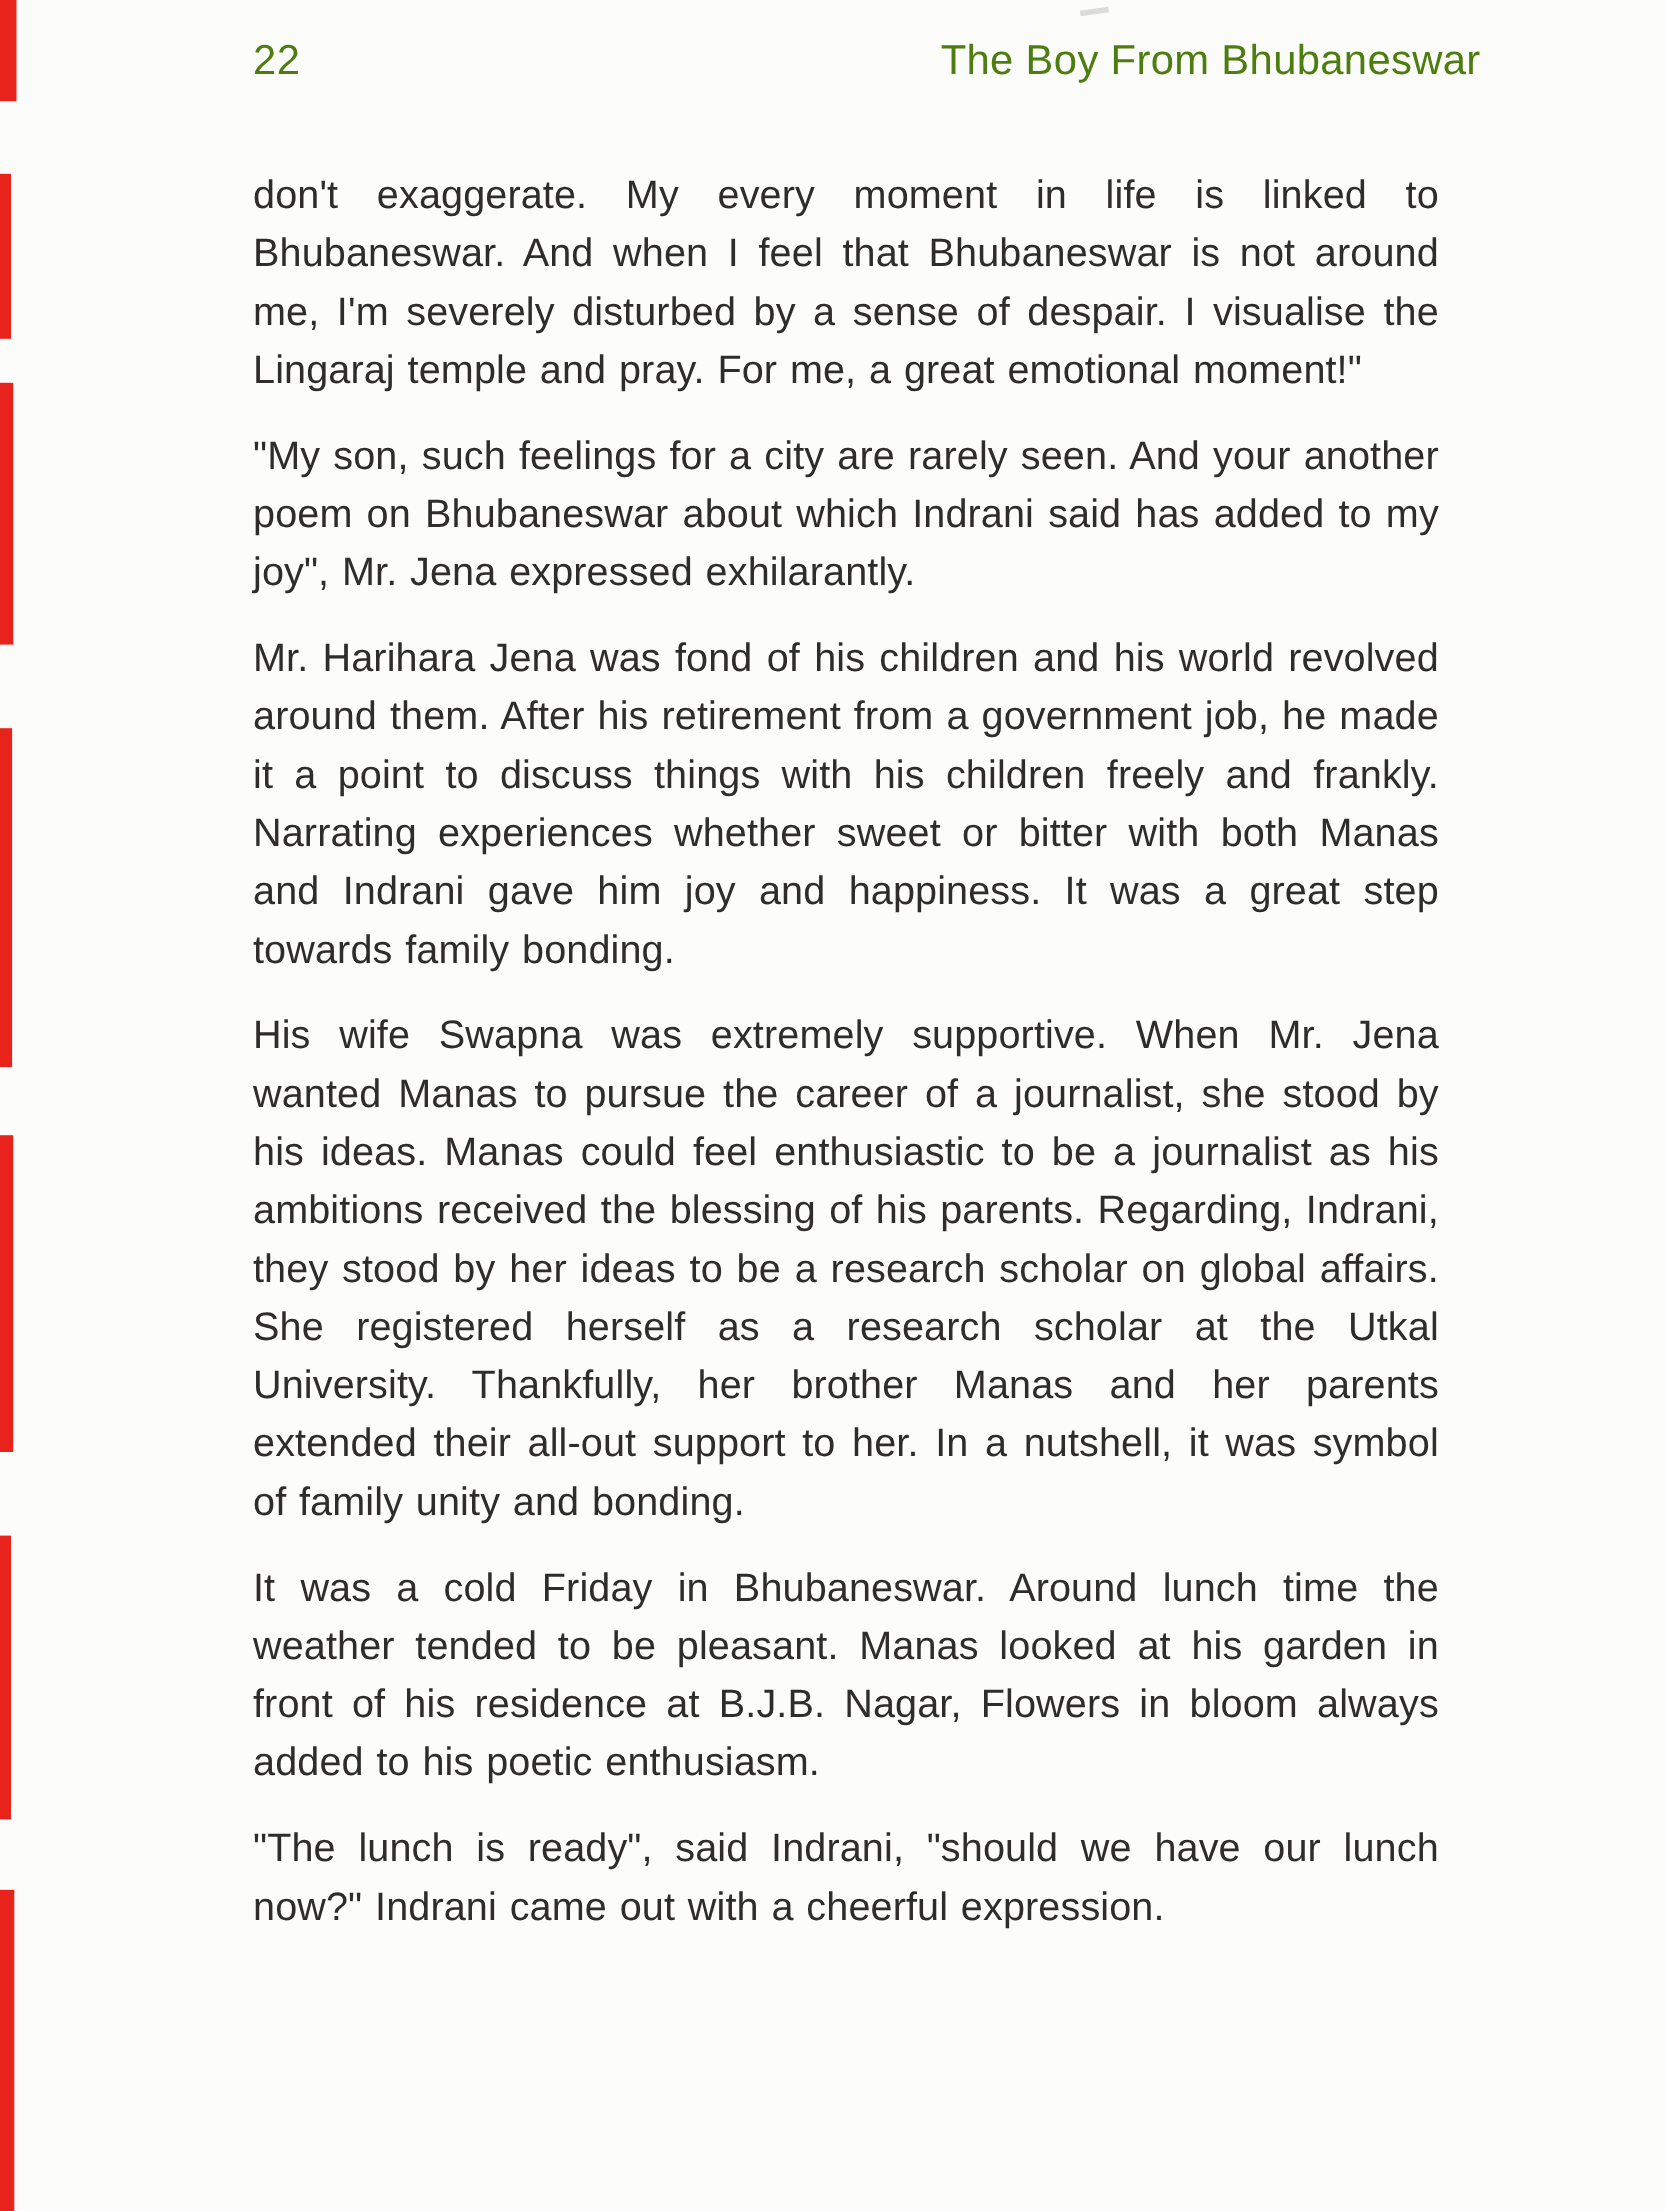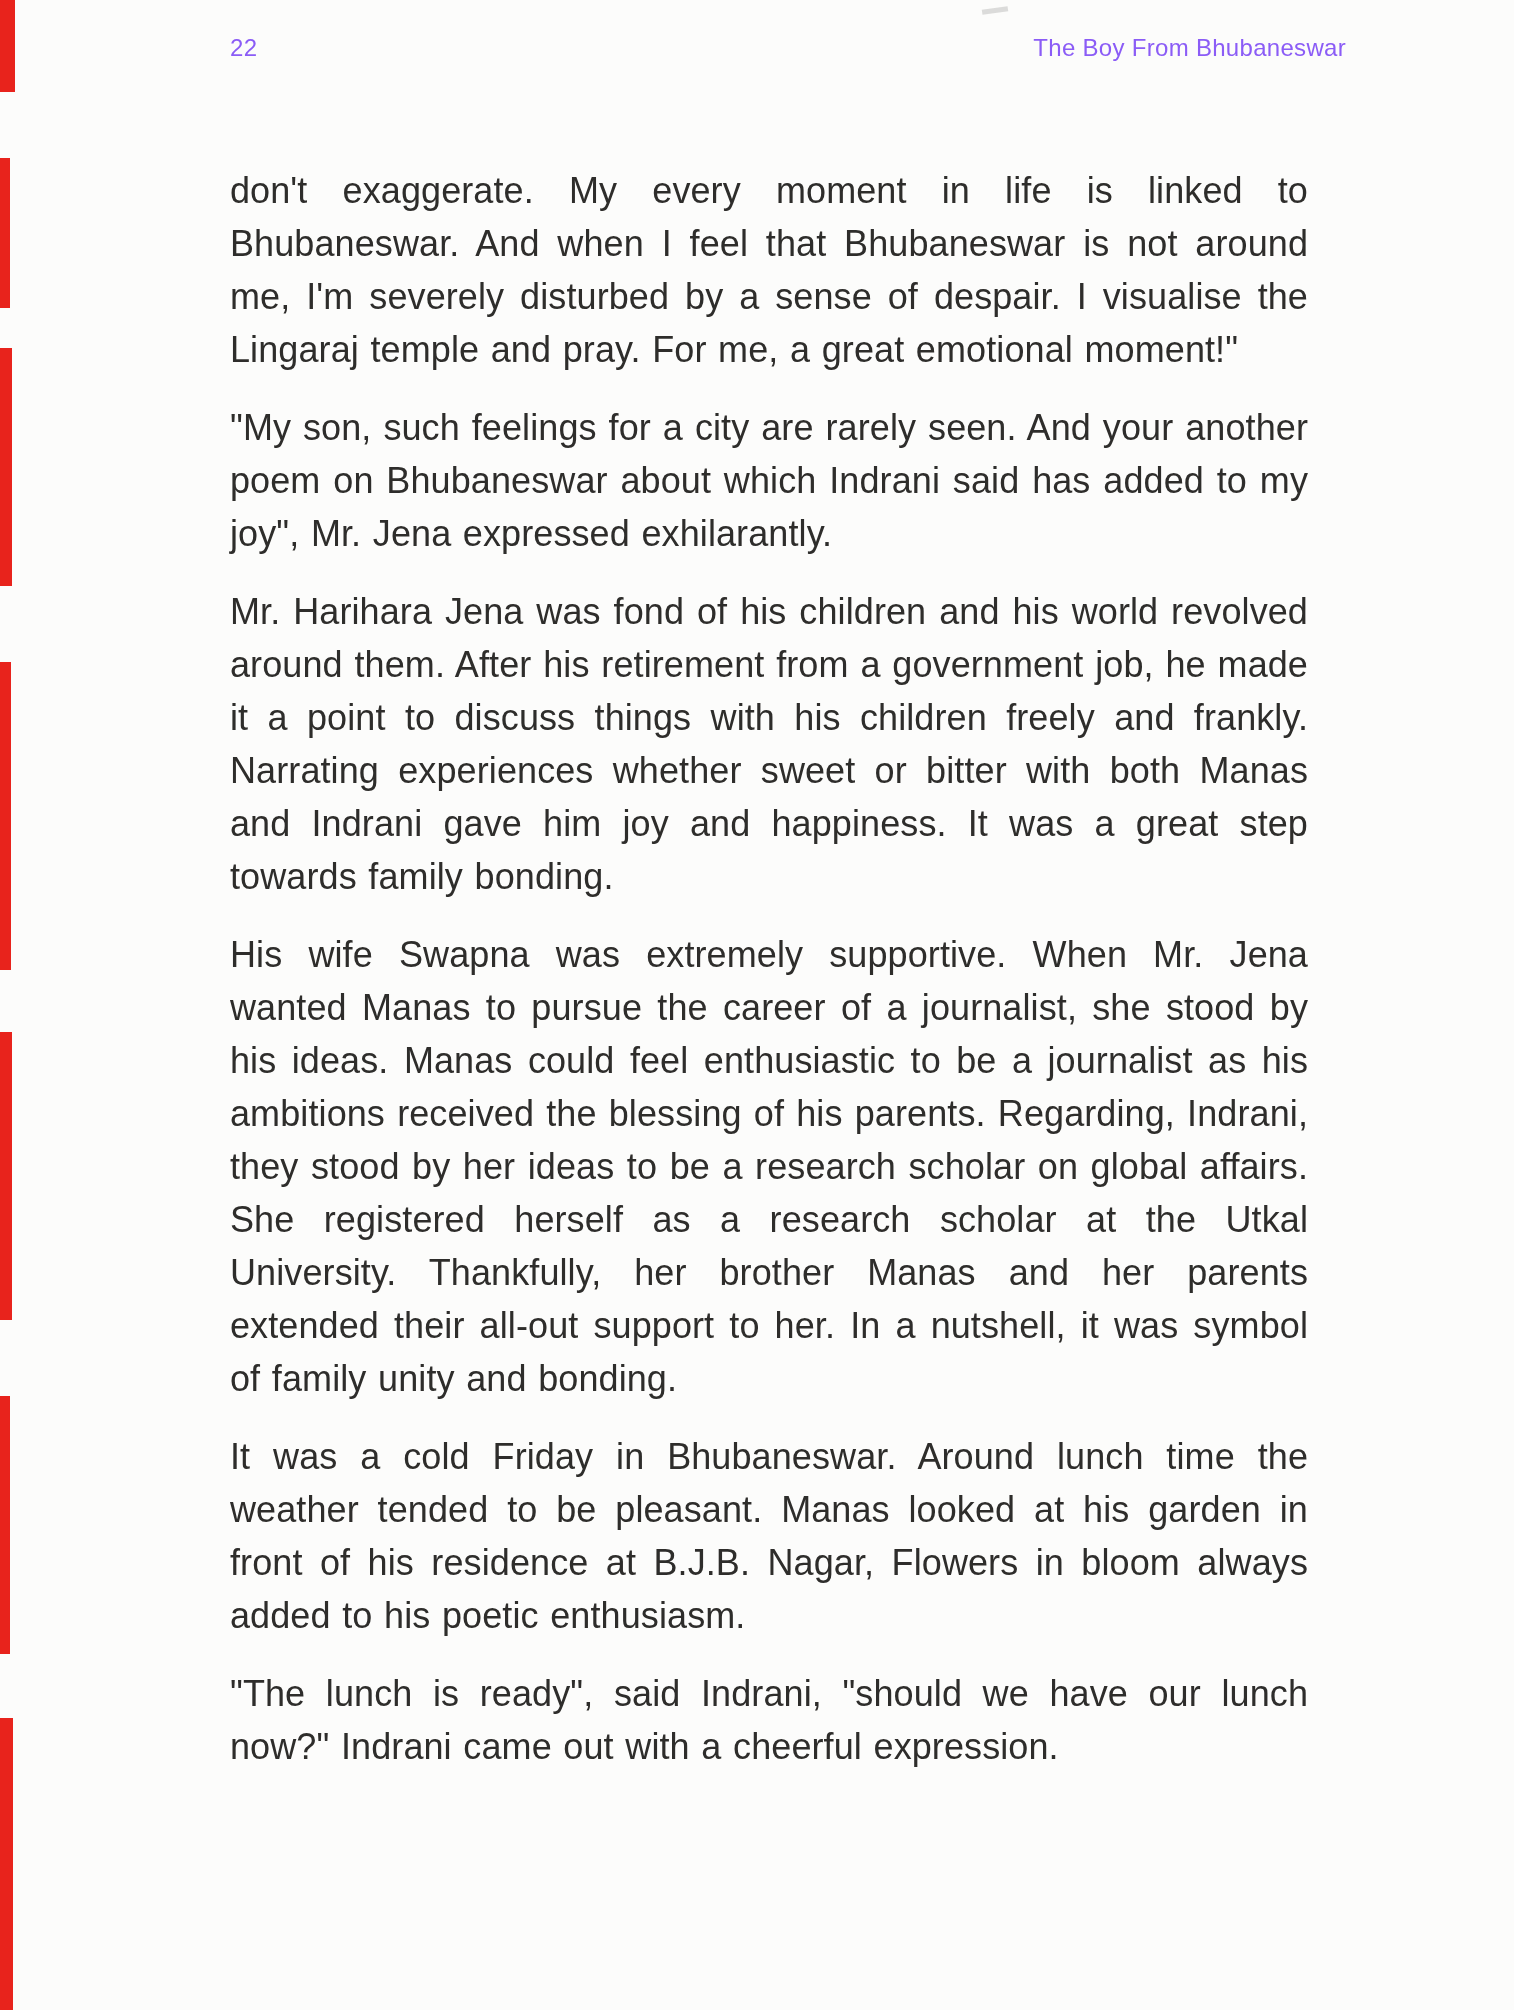--- a/index.html
+++ b/index.html
@@ -16,32 +16,32 @@
     overflow: hidden;
   }
   .page-header {
     position: absolute;
     top: 34px;
     left: 230px;
     right: 168px;
     display: flex;
     justify-content: space-between;
     align-items: baseline;
-    font-size: 24px;
-    color: #8b5cf6;
+    font-size: 38px;
+    color: #4d7c0f;
   }
   .page-number {
     letter-spacing: 0.5px;
   }
   .running-header {
     letter-spacing: 0.3px;
   }
   .content {
     position: absolute;
-    top: 164px;
+    top: 150px;
     left: 230px;
     width: 1078px;
   }
   .content p {
     font-size: 36px;
     line-height: 53px;
     text-align: justify;
     text-align-last: left;
     margin: 0 0 25px 0;
     letter-spacing: 0.1px;

